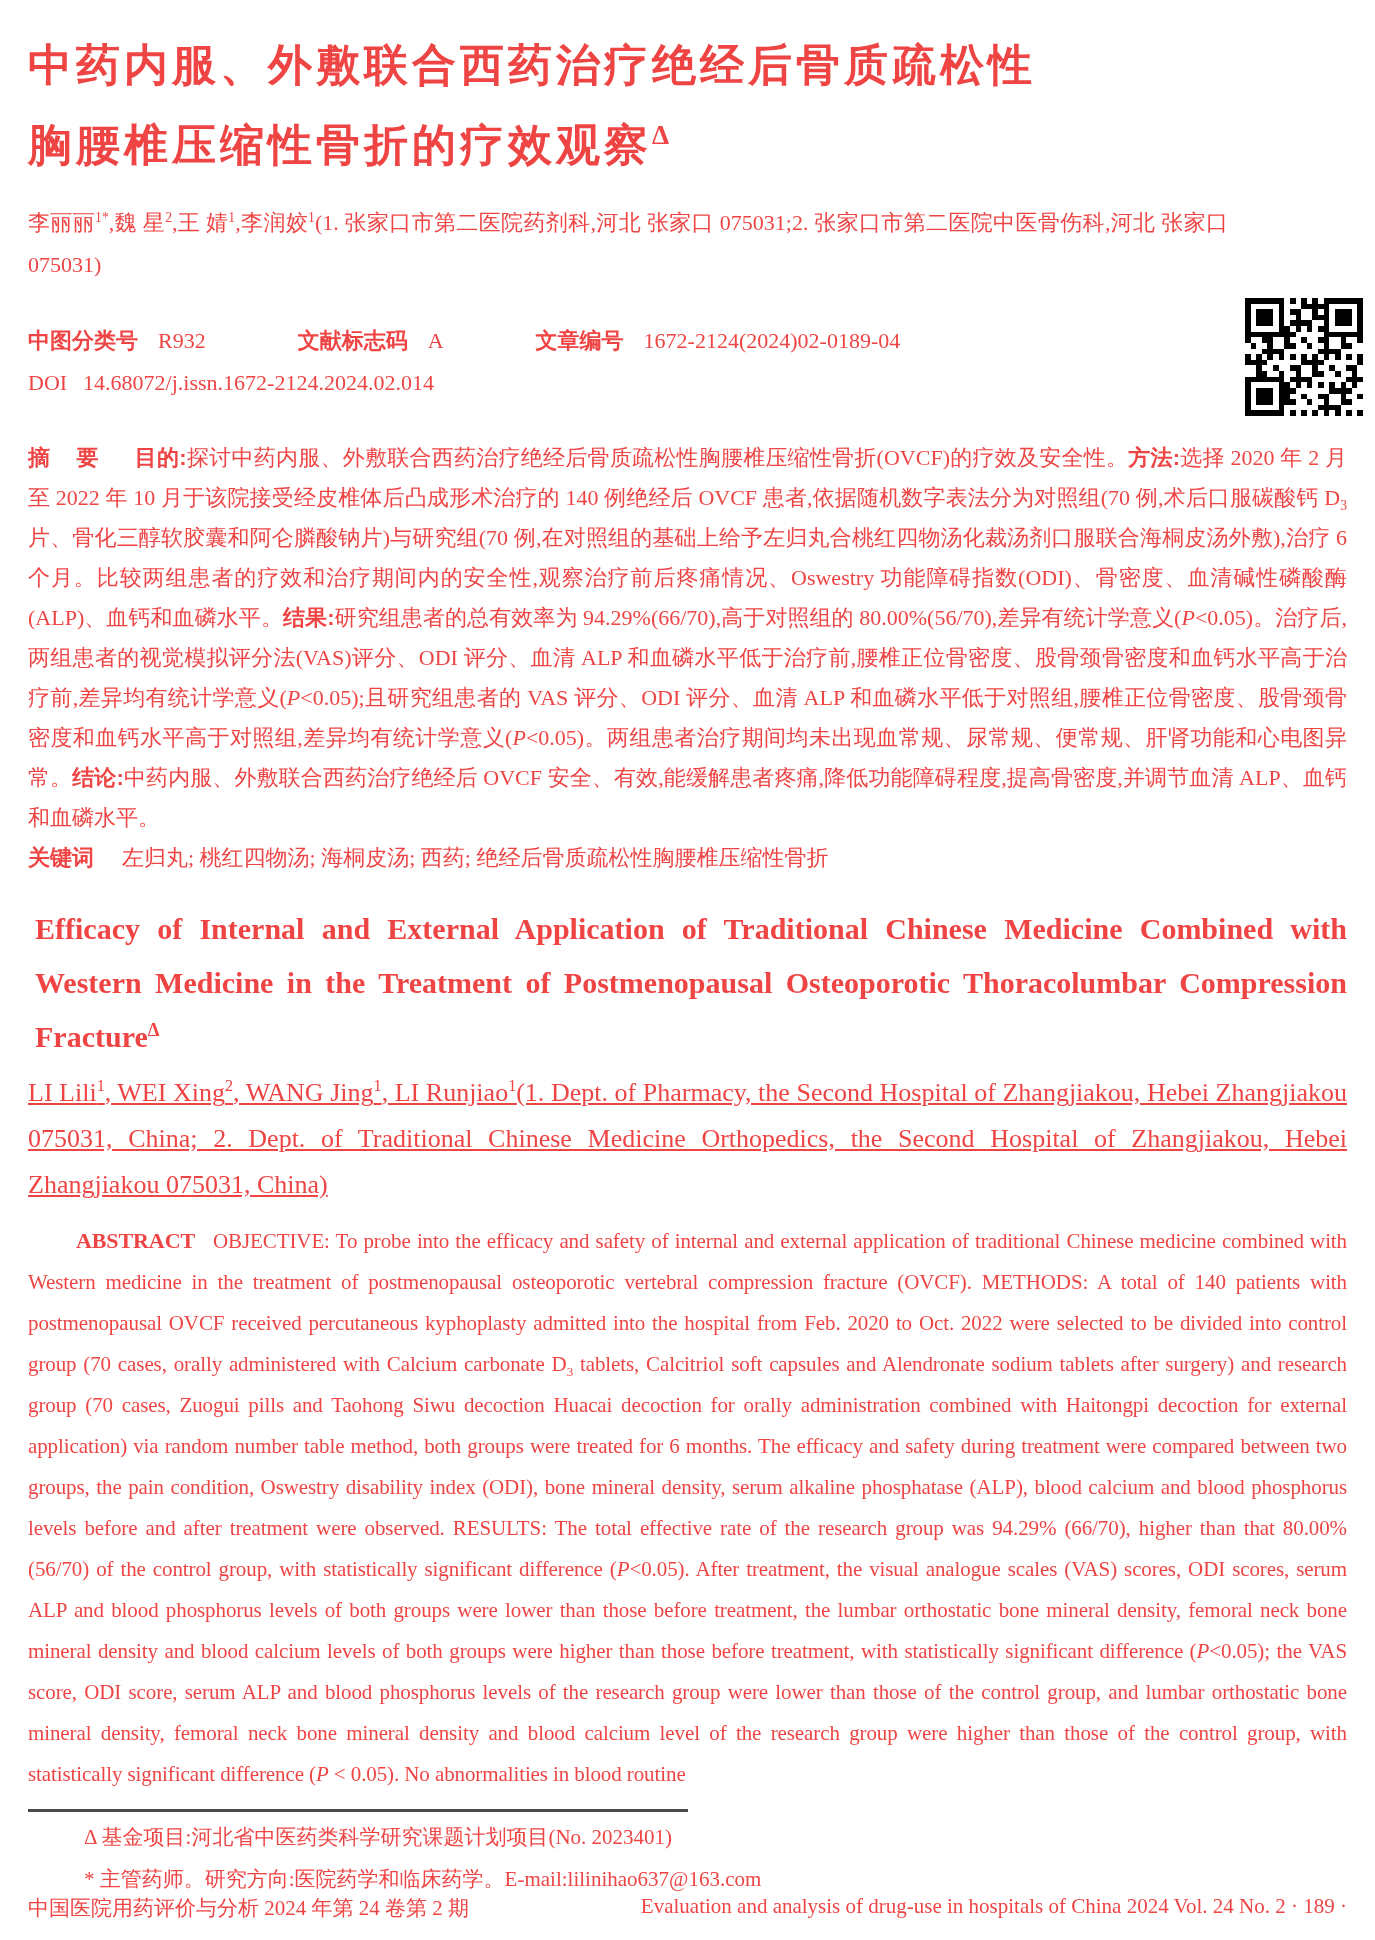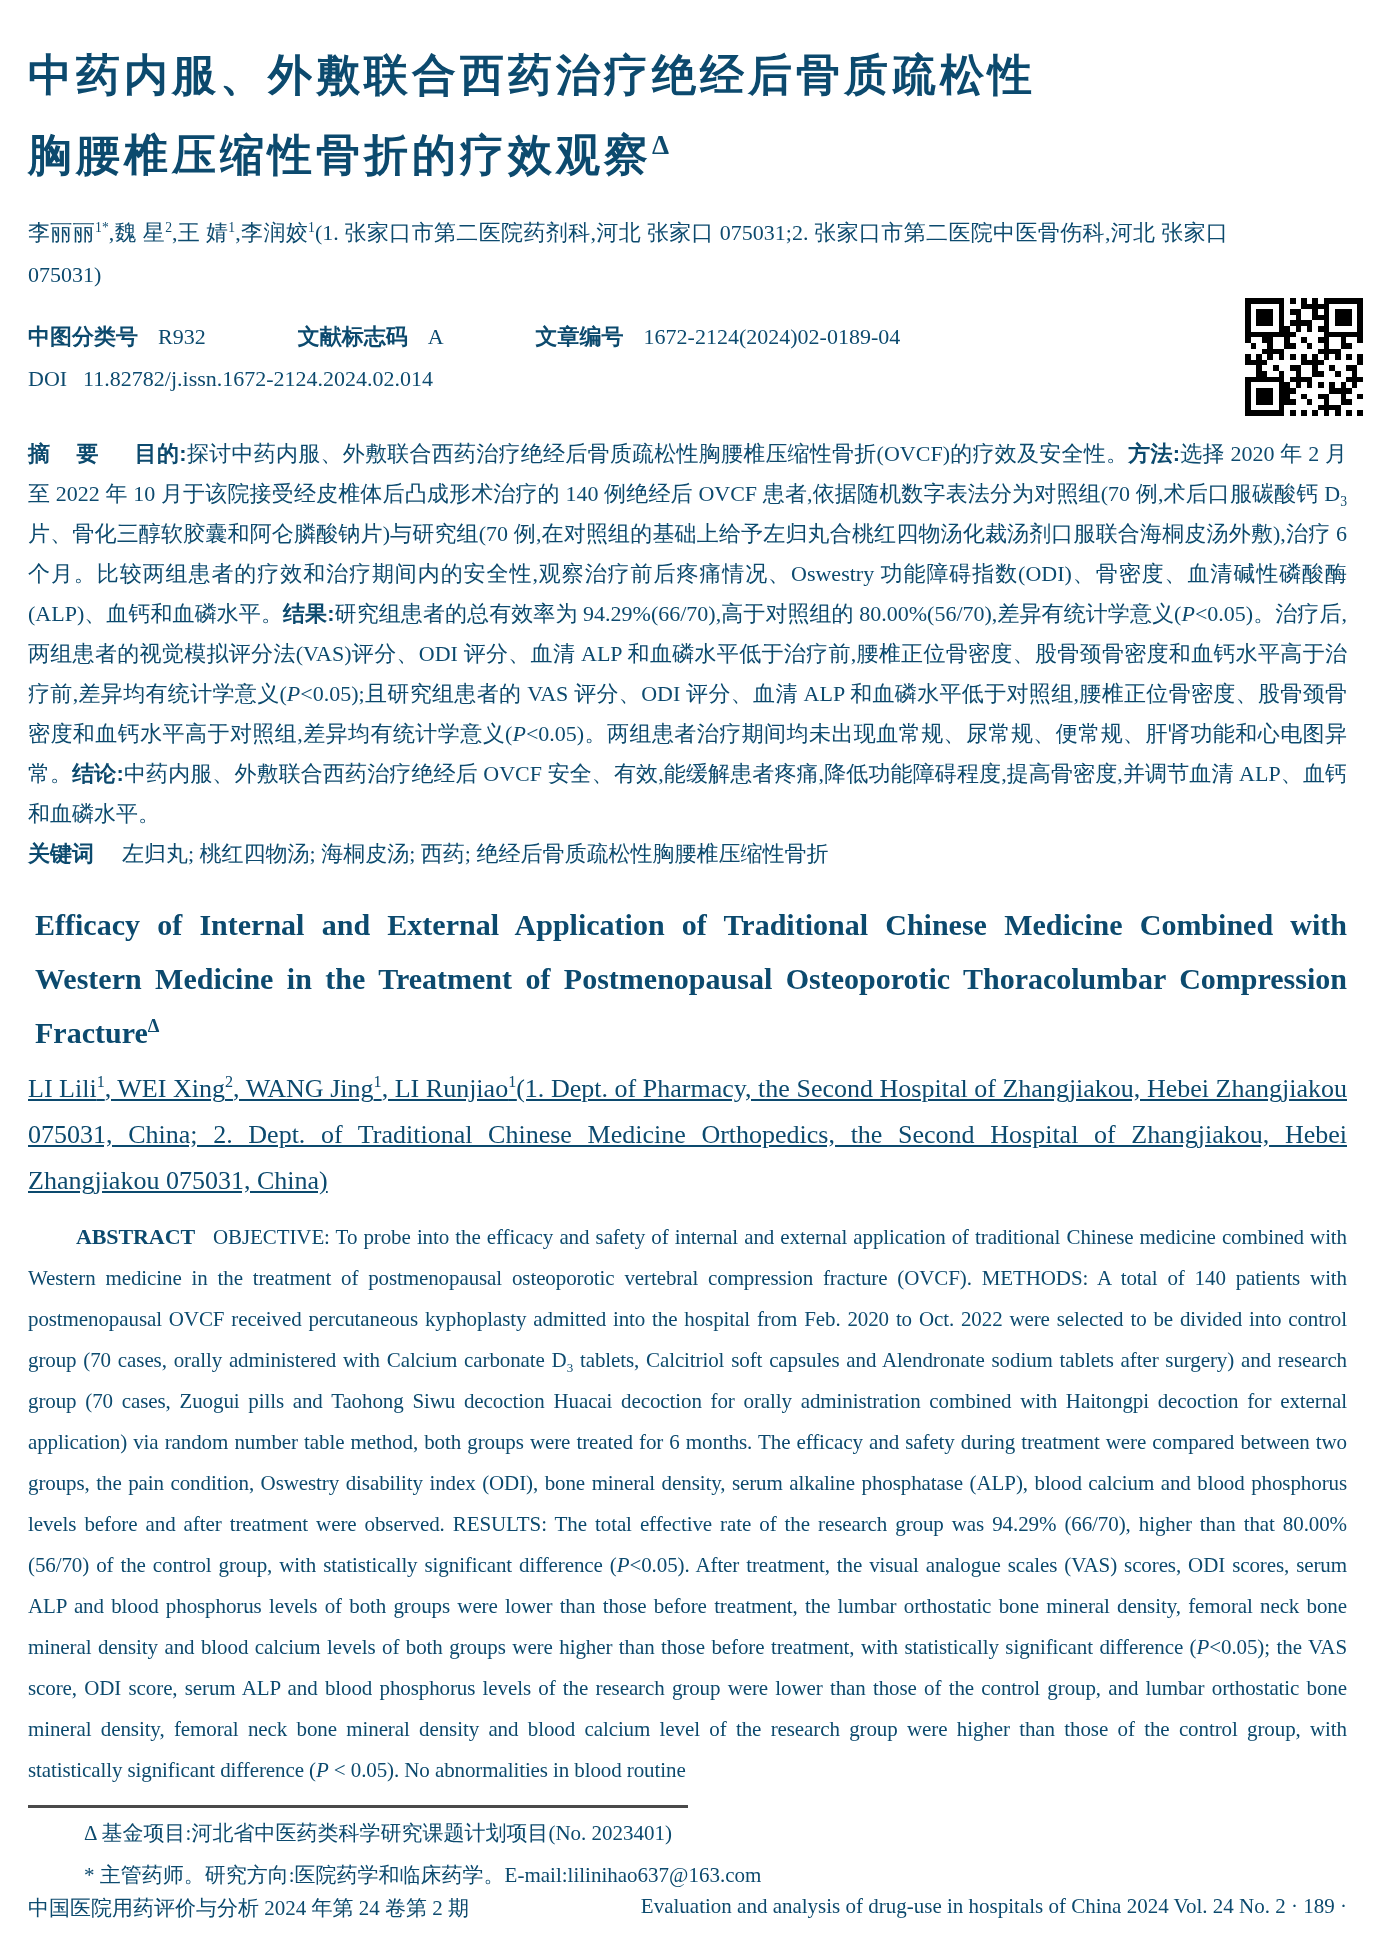--- a/index.html
+++ b/index.html
@@ -1,42 +1,42 @@
 <!DOCTYPE html>
 <html><head>
 <meta charset="utf-8">
 <style>
   html,body{margin:0;padding:0;background:#e8e8e8;}
   .page{
     position:relative;
     width:1375px;height:1940px;
     margin:0 auto;
     background:#ffffff;
-    color:#0c4a6e;
+    color:#ef4444;
     box-sizing:border-box;
-    padding:36px 28px 0 28px;
+    padding:26px 28px 0 28px;
     overflow:hidden;
     font-family:"Liberation Serif","DejaVu Serif",serif;
   }
   .hei{font-family:"Liberation Sans","DejaVu Sans",sans-serif;font-weight:bold;}
   .b{font-weight:bold;}
   .i{font-style:italic;}
   sup{font-size:0.62em;line-height:0;vertical-align:super;}
   sub{font-size:0.62em;line-height:0;vertical-align:sub;}
 
   h1.title-zh{
     margin:0 0 16px 0;
     font-size:44px;line-height:80px;
     font-weight:bold;letter-spacing:4px;
   }
   .authors-zh{
     margin:0;max-width:1200px;
     font-size:22px;line-height:42px;text-align:justify;
   }
-  .meta-row{margin-top:26px;font-size:22px;}
+  .meta-row{margin-top:40px;font-size:22px;}
   .meta-row .lbl{font-size:22px;margin-right:20px;}
   .meta-row .val{margin-right:92px;font-size:22px;}
   .doi-row{margin-top:14px;font-size:22px;}
   .doi-row .doi-lbl{margin-right:16px;}
 
   .qr{
     position:absolute;left:1245px;top:298px;
     width:118px;height:118px;
     display:grid;
     grid-template-columns:repeat(21,1fr);
@@ -91,21 +91,21 @@
 
   <h1 class="title-zh"><span>中药内服、外敷联合西药治疗绝经后骨质疏松性</span><br><span>胸腰椎压缩性骨折的疗效观察</span><sup>Δ</sup></h1>
 
   <p class="authors-zh"><span>李丽丽</span><sup>1*</sup><span>,魏 星</span><sup>2</sup><span>,王 婧</span><sup>1</sup><span>,李润姣</span><sup>1</sup><span>(1. 张家口市第二医院药剂科,河北 张家口 075031;2. 张家口市第二医院中医骨伤科,河北 张家口 075031)</span></p>
 
   <div class="meta-row">
     <span class="hei lbl">中图分类号</span><span class="val">R932</span><span class="hei lbl">文献标志码</span><span class="val">A</span><span class="hei lbl">文章编号</span><span>1672-2124(2024)02-0189-04</span>
   </div>
 
   <div class="doi-row">
-    <span class="doi-lbl">DOI</span><span>11.82782/j.issn.1672-2124.2024.02.014</span>
+    <span class="doi-lbl">DOI</span><span>14.68072/j.issn.1672-2124.2024.02.014</span>
   </div>
 
   <div class="qr">
       <div class="on"></div>
       <div class="on"></div>
       <div class="on"></div>
       <div class="on"></div>
       <div class="on"></div>
       <div class="on"></div>
       <div class="on"></div>

